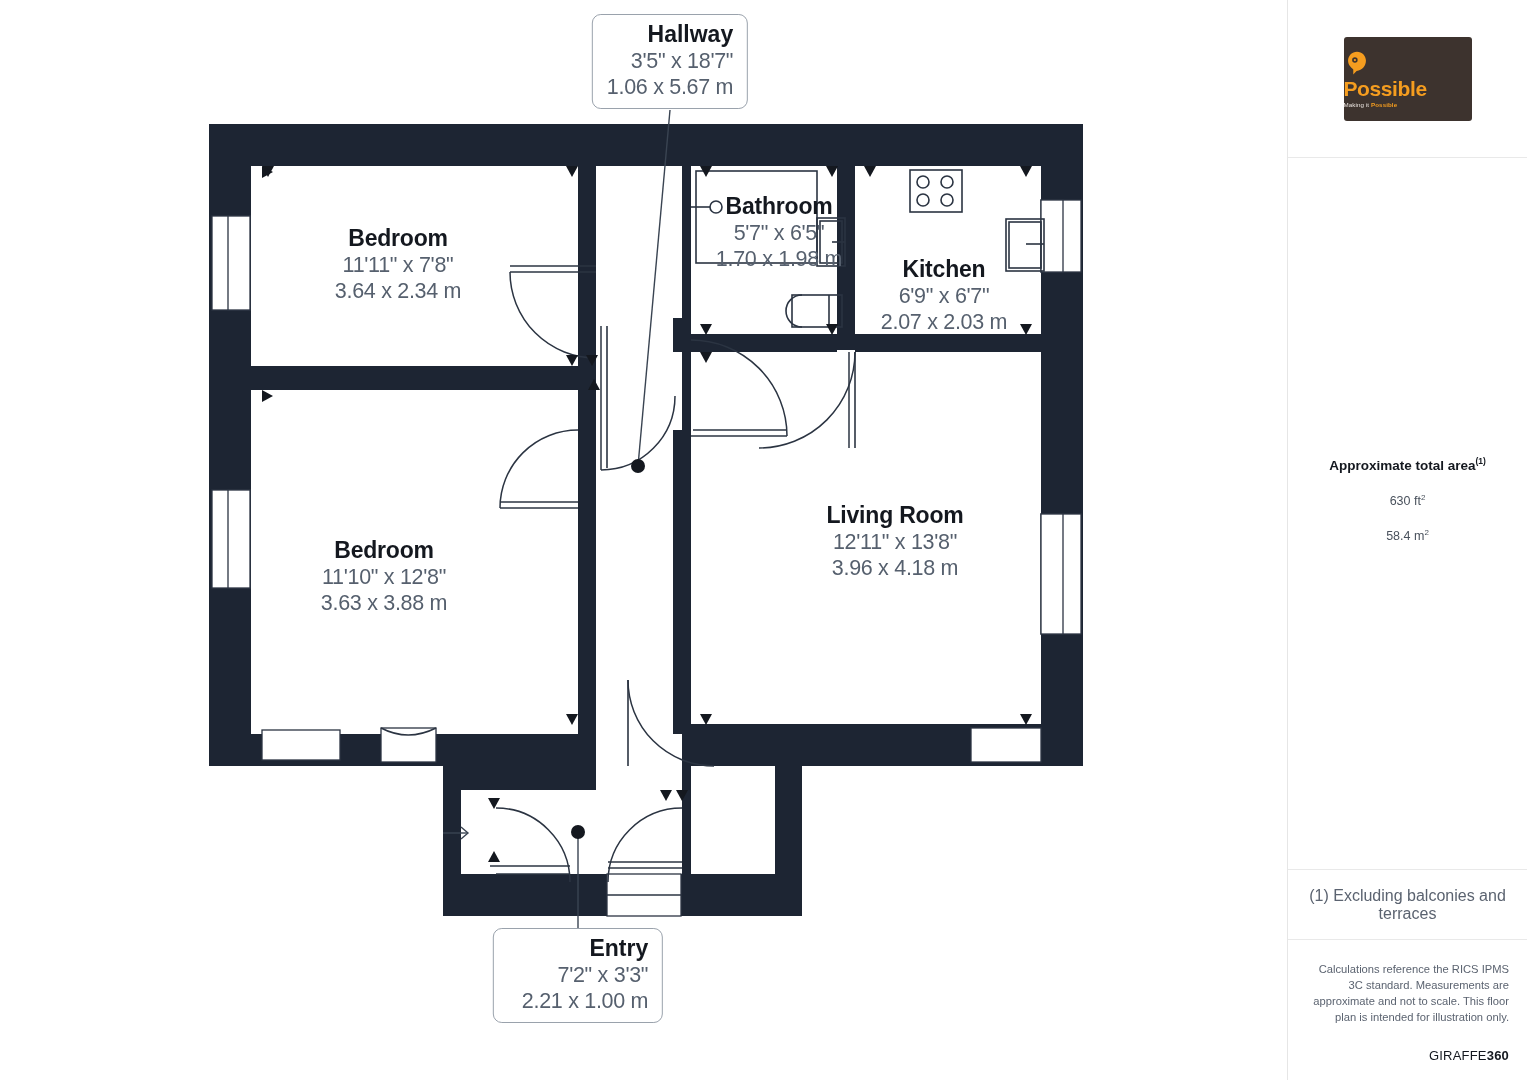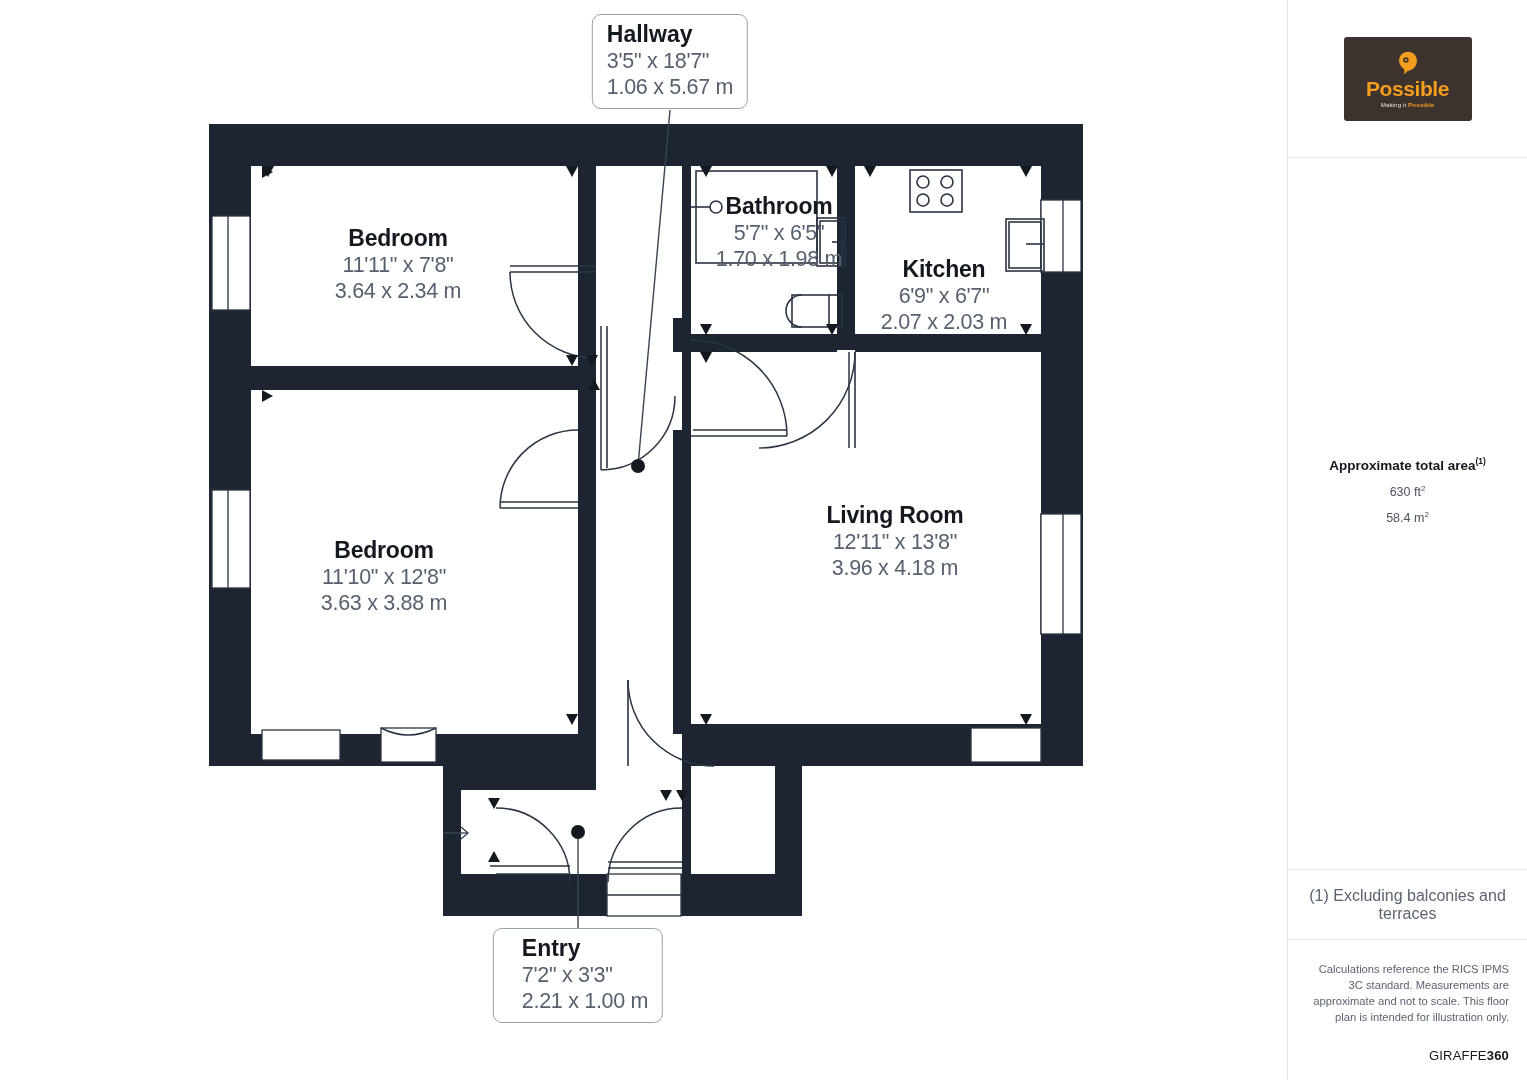--- a/index.html
+++ b/index.html
@@ -22,48 +22,48 @@
     font-size:23px;font-weight:700;color:#14181f;letter-spacing:-0.2px;display:block;margin-bottom:4px;
   }
   .room-label .rl-imp,.room-label .rl-met{
     display:block;font-size:21.5px;color:#56606e;letter-spacing:-0.3px;
   }
   .room-label .rl-imp{margin-bottom:3px;}
 
   
   .callout{
     position:absolute;background:#fff;border:1.6px solid #9aa2ac;border-radius:9px;
-    text-align:left;padding:7px 14px 9px 14px;line-height:1.06;white-space:nowrap;
+    text-align:right;padding:7px 14px 9px 14px;line-height:1.06;white-space:nowrap;
   }
   .callout .rl-name{font-size:23px;font-weight:700;color:#14181f;display:block;margin-bottom:4px;}
   .callout .rl-imp,.callout .rl-met{display:block;font-size:21.5px;color:#56606e;letter-spacing:-0.3px;}
   .callout .rl-imp{margin-bottom:3px;}
 
   
   #sidebar{
     position:relative;width:240px;flex:0 0 240px;height:1080px;
     background:#fff;border-left:1px solid #e6e6e6;box-sizing:border-box;
   }
   .sb-cell{box-sizing:border-box;border-bottom:1px solid #e9e9e9;width:100%;
            display:flex;align-items:center;justify-content:center;}
   #sb-logo-cell{height:158px;}
   .logo-box{
     width:128px;height:84px;background:#3d332e;border-radius:3px;
-    display:flex;flex-direction:column;align-items:center;justify-content:center;gap:0px;
+    display:flex;flex-direction:column;justify-content:center;gap:0px;
   }
   .logo-pin{width:26px;height:26px;position:relative;margin-bottom:2px;}
   .logo-word{color:#f59d1f;font-size:21px;font-weight:700;letter-spacing:-0.4px;line-height:1;}
   .logo-tag{font-size:6.2px;color:#e8e2dd;letter-spacing:0.1px;margin-top:2px;}
   .logo-tag b{color:#f59d1f;}
 
   #sb-area-cell{height:712px;align-items:flex-start;}
   .area-inner{width:100%;text-align:center;padding-top:298px;}
   .area-title{font-size:13.5px;font-weight:700;color:#14181f;}
   .area-title sup{font-size:8.5px;font-weight:700;}
-  .area-val{font-size:12.5px;color:#4a525d;margin-top:11px;}
+  .area-val{font-size:12.5px;color:#4a525d;margin-top:20px;}
   .area-val sup{font-size:8px;}
 
   #sb-note-cell{height:70px;}
   .note-text{font-size:16px;color:#5b6370;text-align:center;padding:0 10px;}
 
   #sb-disclaimer-cell{height:140px;border-bottom:none;align-items:flex-start;}
   .disc-inner{padding:22px 18px 0 18px;text-align:right;}
   .disc-text{font-size:11.2px;color:#5b6370;line-height:1.42;}
   .brand{margin-top:22px;font-size:13px;color:#14181f;letter-spacing:0.2px;}
   .brand b{font-weight:700;}

